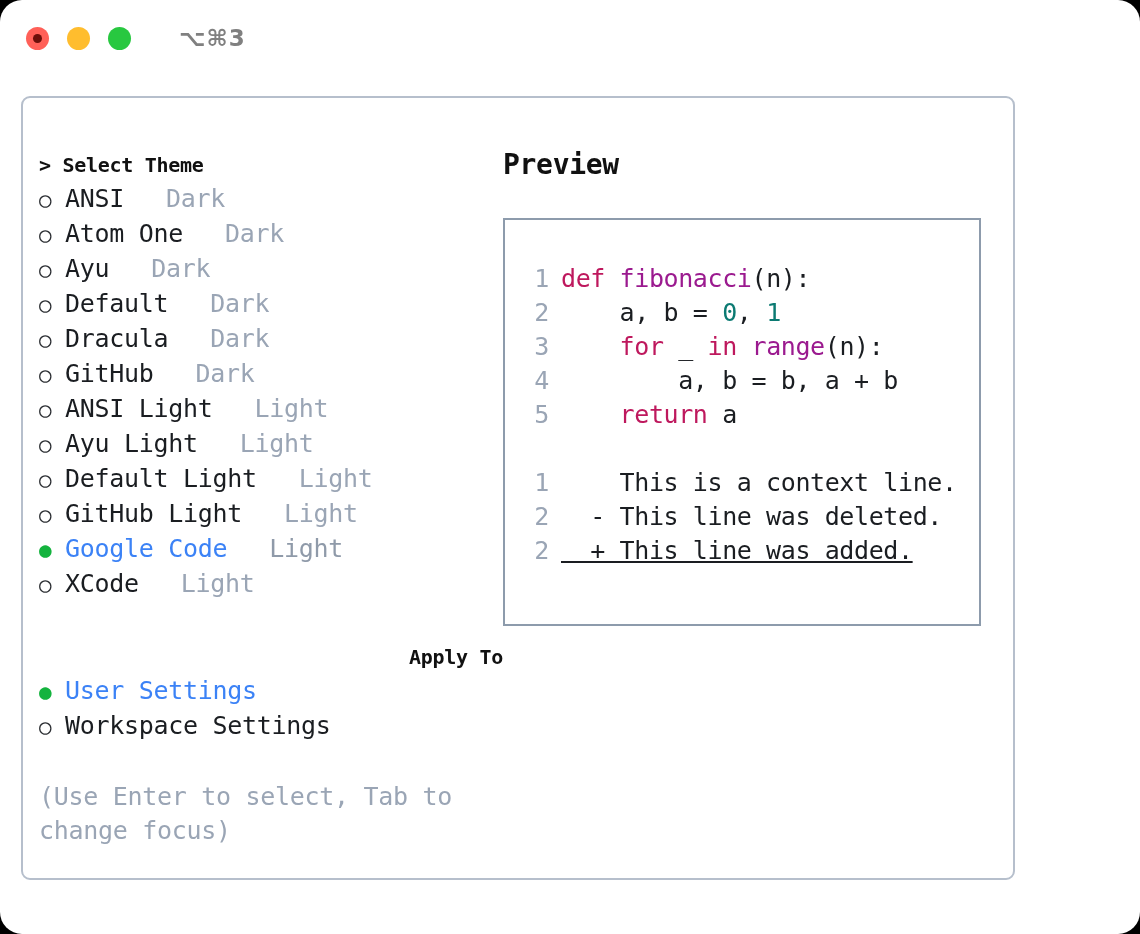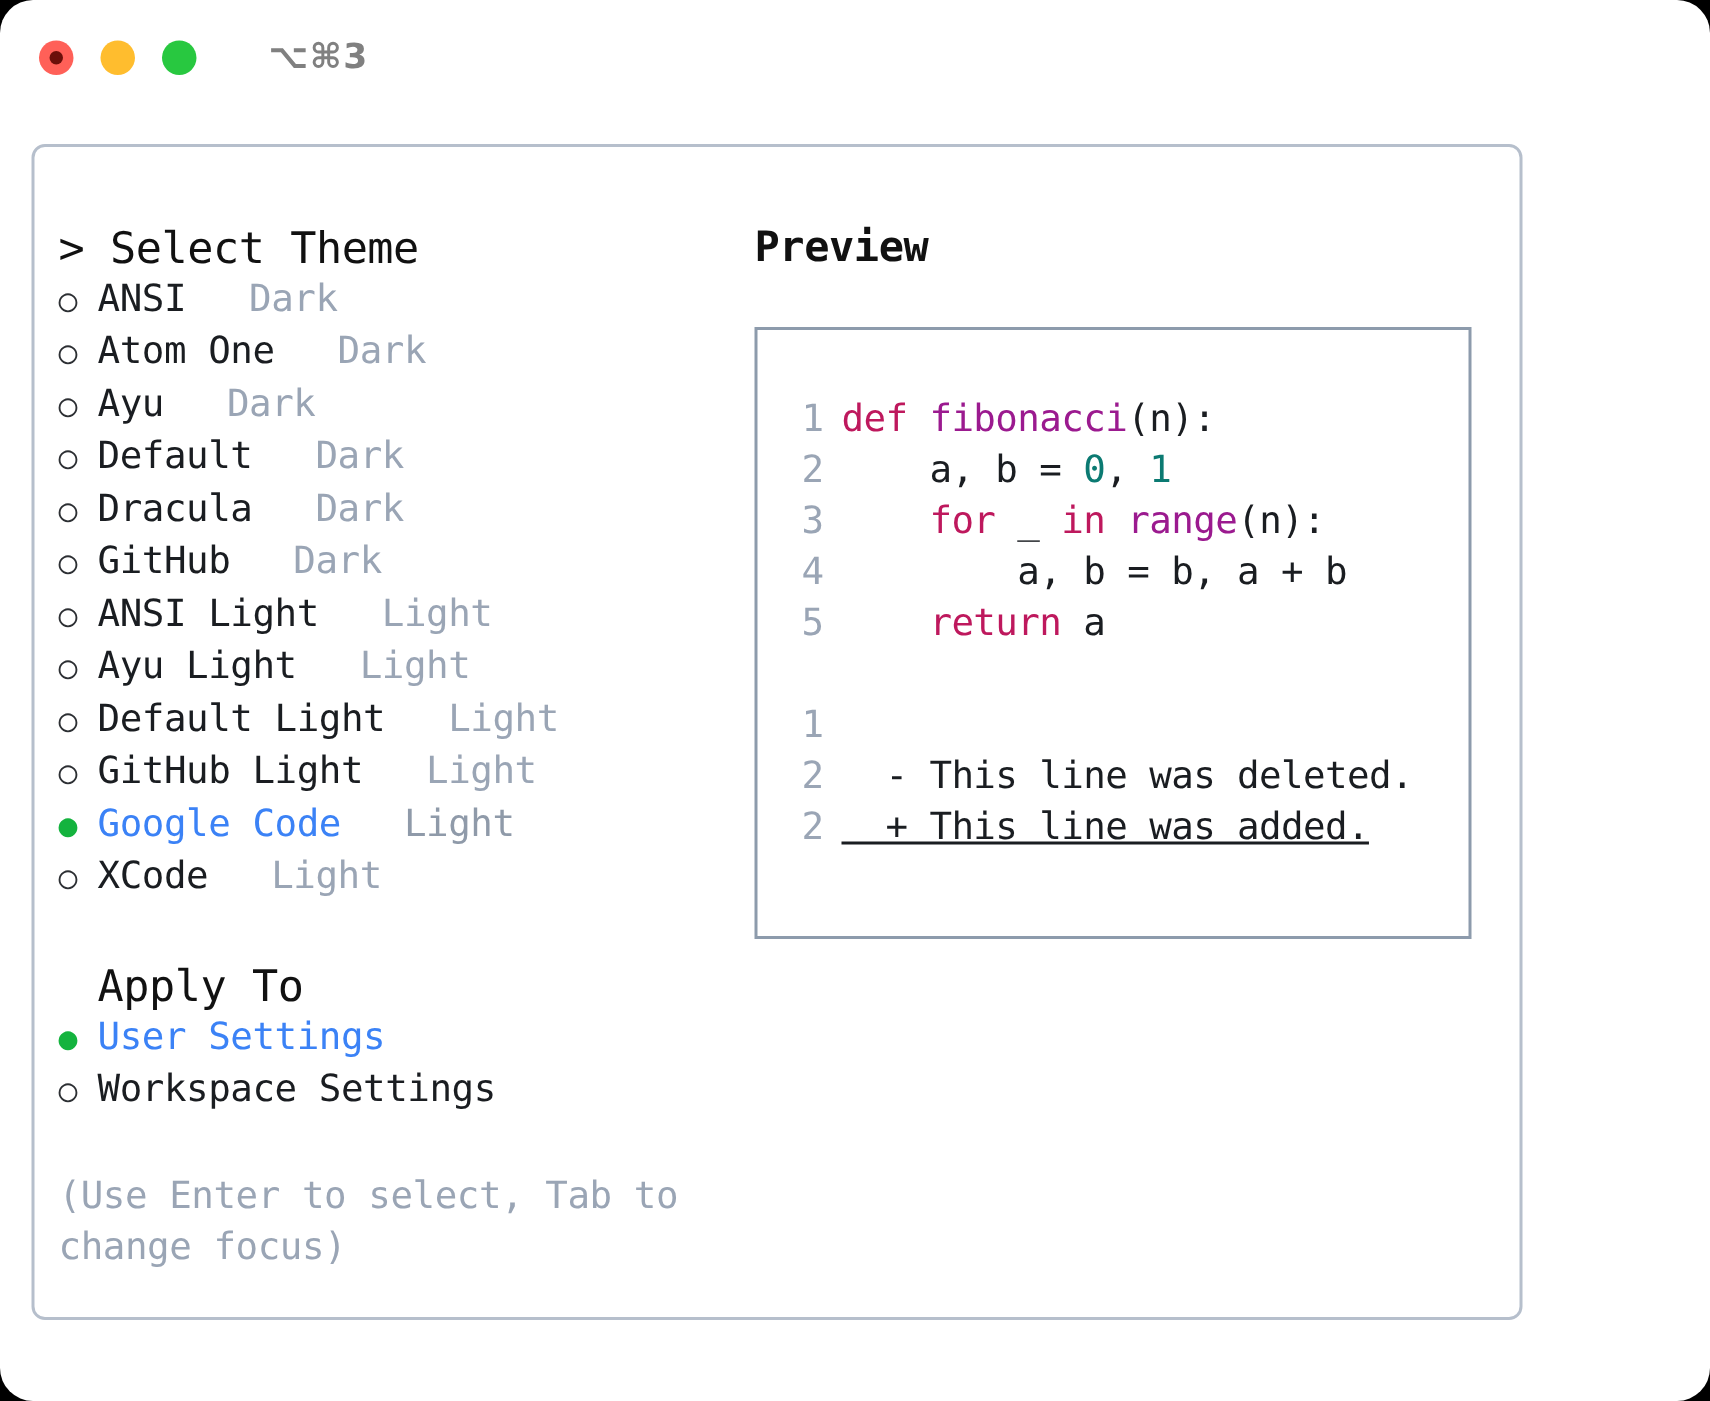--- a/index.html
+++ b/index.html
@@ -63,28 +63,28 @@
   .panel-inner {
     position: absolute;
     left: 0; top: 0; right: 0; bottom: 0;
     display: flex;
   }
   .col-left  { width: 480px; padding: 50px 0 0 16px; }
   .col-right { flex: 1; padding: 50px 0 0 0; }
 
   
   .section-head {
-    font-size: 29px;
-    font-weight: 400;
+    font-size: 20px;
+    font-weight: 700;
     color: #111111;
     line-height: 34px;
     white-space: pre;
     letter-spacing: -0.3px;
   }
-  .section-head.indented { padding-left: 26px; }
+  .section-head.indented { padding-left: 26px; text-align: right; }
 
   .opt {
     display: flex;
     align-items: baseline;
     line-height: 34px;
     font-size: 25px;
     letter-spacing: -0.3px;
     white-space: pre;
   }
   .bullet {
@@ -213,21 +213,21 @@
         <div class="code-box">
           <div id="code-lines">
               <div class="code-line"><span class="ln">1</span><span class="src"><span class="tok-kw">def </span><span class="tok-fn">fibonacci</span><span class="tok-pl">(n):</span></span></div>
               <div class="code-line"><span class="ln">2</span><span class="src"><span class="tok-pl">    a, b = </span><span class="tok-num">0</span><span class="tok-pl">, </span><span class="tok-num">1</span></span></div>
               <div class="code-line"><span class="ln">3</span><span class="src"><span class="tok-pl">    </span><span class="tok-kw">for</span><span class="tok-pl"> _ </span><span class="tok-kw">in</span><span class="tok-pl"> </span><span class="tok-fn">range</span><span class="tok-pl">(n):</span></span></div>
               <div class="code-line"><span class="ln">4</span><span class="src"><span class="tok-pl">        a, b = b, a + b</span></span></div>
               <div class="code-line"><span class="ln">5</span><span class="src"><span class="tok-pl">    </span><span class="tok-kw">return</span><span class="tok-pl"> a</span></span></div>
             </div>
           <div class="blank-line"></div>
           <div id="diff-lines">
-              <div class="code-line"><span class="ln">1</span></div>
+              <div class="code-line"><span class="ln">1</span><span class="src diff-ctx">    This is a context line.</span></div>
               <div class="code-line"><span class="ln">2</span><span class="src diff-del">  - This line was deleted.</span></div>
               <div class="code-line"><span class="ln">2</span><span class="src diff-add">  + This line was added.</span></div>
             </div>
         </div>
       </div>
 
     </div>
   </div>
 </div>
 

